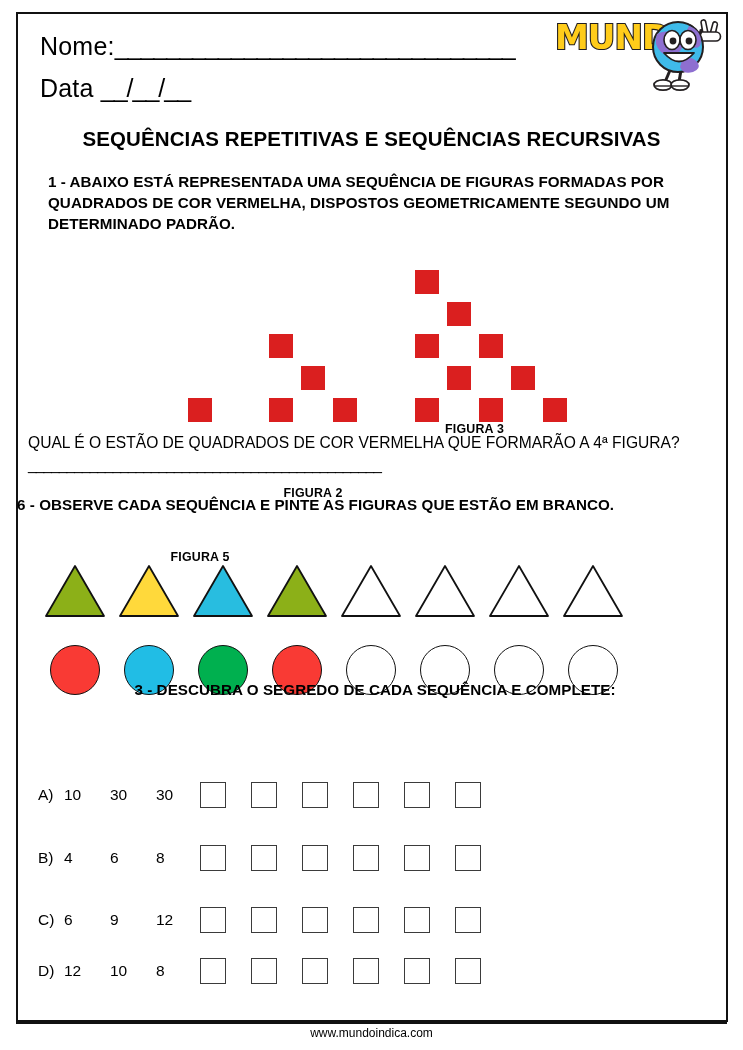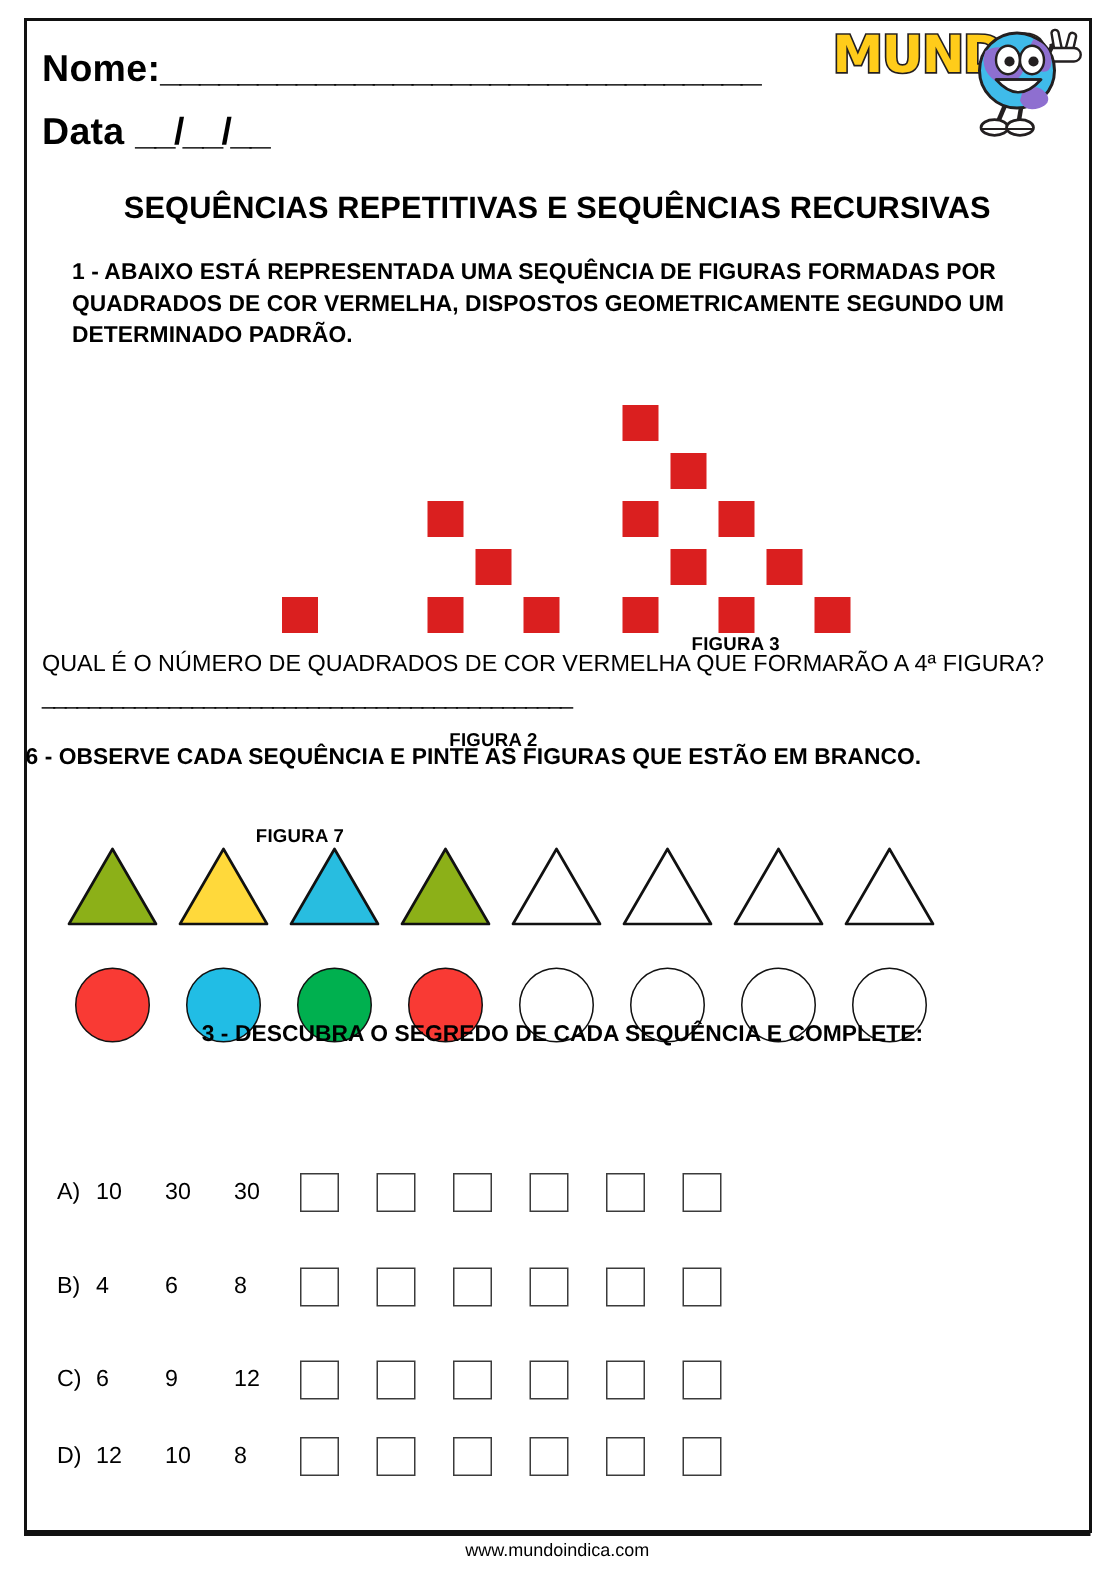--- a/index.html
+++ b/index.html
@@ -19,23 +19,23 @@
     position: absolute;
     left: 16px; top: 12px;
     width: 712px; height: 1010px;
     border: 2px solid #111;
     background: #fff;
   }
 
   
   .hdr-row {
     position: absolute;
-    left: 28px;
+    left: 40px;
     font-size: 25px;
-    font-weight: 700;
+    font-weight: 400;
     letter-spacing: .2px;
     white-space: nowrap;
   }
   #nome-row { top: 32px; }
   #data-row { top: 74px; }
   .hdr-label { font-size: 25px; }
   .hdr-rule  { font-size: 25px; letter-spacing: -1px; }
 
   
   #logo {
@@ -226,49 +226,49 @@
 
 <div id="worksheet-title">SEQUÊNCIAS REPETITIVAS E SEQUÊNCIAS RECURSIVAS</div>
 
 <div class="q-head" id="q1-head">1 - ABAIXO ESTÁ REPRESENTADA UMA SEQUÊNCIA DE FIGURAS FORMADAS POR QUADRADOS DE COR VERMELHA, DISPOSTOS GEOMETRICAMENTE SEGUNDO UM DETERMINADO PADRÃO.</div>
 
 <div id="figures">
     <div class="fig" style="left: 188px;">
       <div class="fig-grid" style="width: 24px; height: 24px;">
         <div class="sq" style="left: 0px; top: 0px; background: rgb(218, 31, 31);"></div>
       </div>
-      <div class="fig-label" style="left: -17.5px;">FIGURA 7</div>
-    </div>
-    <div class="fig" style="left: 285px;">
+      <div class="fig-label" style="left: -17.5px;">FIGURA 5</div>
+    </div>
+    <div class="fig" style="left: 269px;">
       <div class="fig-grid" style="width: 88px; height: 88px;">
         <div class="sq" style="left: 0px; top: 0px; background: rgb(218, 31, 31);"></div>
         <div class="sq" style="left: 32px; top: 32px; background: rgb(218, 31, 31);"></div>
         <div class="sq" style="left: 0px; top: 64px; background: rgb(218, 31, 31);"></div>
         <div class="sq" style="left: 64px; top: 64px; background: rgb(218, 31, 31);"></div>
       </div>
       <div class="fig-label" style="left: 14.5px;">FIGURA 2</div>
     </div>
     <div class="fig" style="left: 415px;">
       <div class="fig-grid" style="width: 152px; height: 152px;">
         <div class="sq" style="left: 0px; top: 0px; background: rgb(218, 31, 31);"></div>
         <div class="sq" style="left: 32px; top: 32px; background: rgb(218, 31, 31);"></div>
         <div class="sq" style="left: 0px; top: 64px; background: rgb(218, 31, 31);"></div>
         <div class="sq" style="left: 64px; top: 64px; background: rgb(218, 31, 31);"></div>
         <div class="sq" style="left: 32px; top: 96px; background: rgb(218, 31, 31);"></div>
         <div class="sq" style="left: 96px; top: 96px; background: rgb(218, 31, 31);"></div>
         <div class="sq" style="left: 0px; top: 128px; background: rgb(218, 31, 31);"></div>
         <div class="sq" style="left: 64px; top: 128px; background: rgb(218, 31, 31);"></div>
         <div class="sq" style="left: 128px; top: 128px; background: rgb(218, 31, 31);"></div>
       </div>
-      <div class="fig-label" style="left: 46px;">FIGURA 3</div>
+      <div class="fig-label" style="left: 30px;">FIGURA 3</div>
     </div>
   </div>
 
 <div id="q1-sub">
-  <span>QUAL É O NÚMERO DE QUADRADOS DE COR VERMELHA QUE FORMARÃO A 4ª FIGURA?</span>
+  <span>QUAL É O ESTÃO DE QUADRADOS DE COR VERMELHA QUE FORMARÃO A 4ª FIGURA?</span>
   <span class="blank">______________________________________________</span>
 </div>
 
 <div class="q-head" id="q2-head">6 - OBSERVE CADA SEQUÊNCIA E PINTE AS FIGURAS QUE ESTÃO EM BRANCO.</div>
 <div class="shape-row" id="tri-row">
     <div class="tri-cell">
       <svg width="62" height="54" viewBox="0 0 62 54">
         <polygon points="31,2 60,52 2,52" fill="#8CB018" stroke="#111" stroke-width="1.8" stroke-linejoin="round"></polygon>
       </svg>
     </div>

